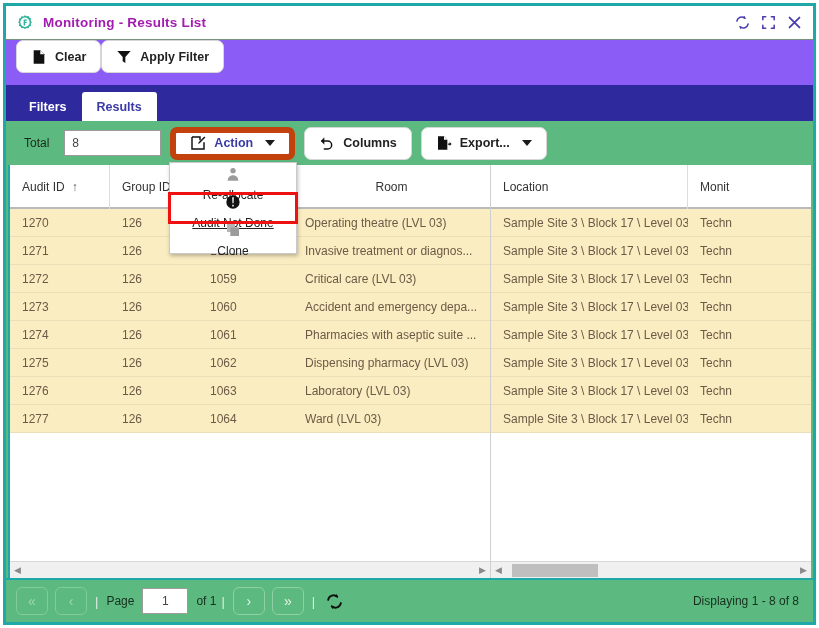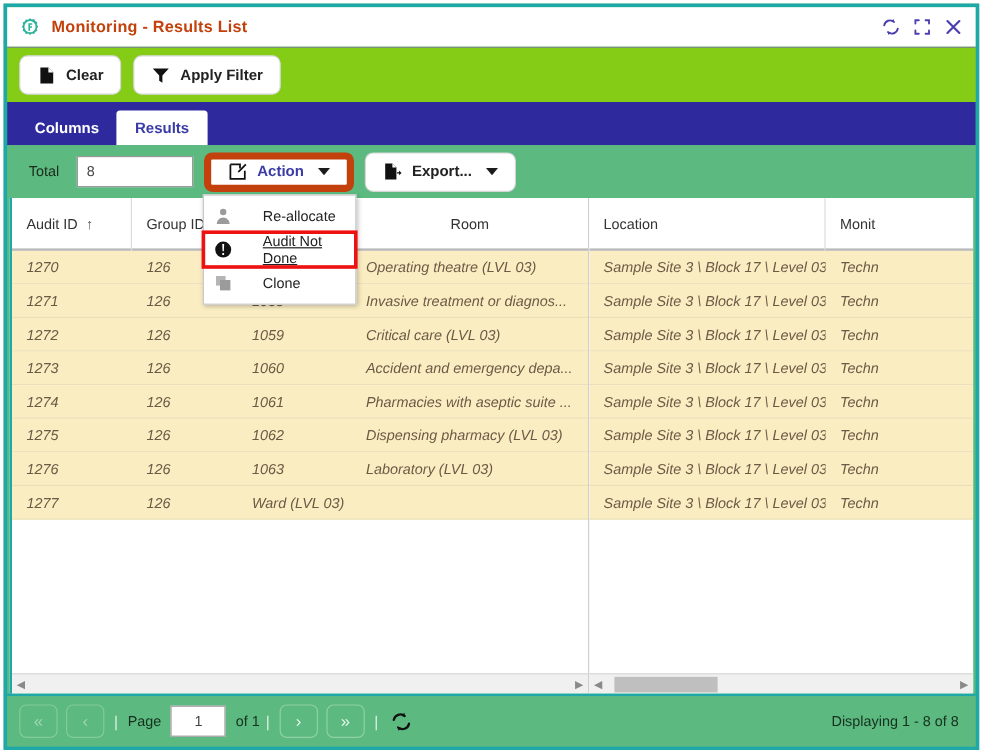--- a/index.html
+++ b/index.html
@@ -17,30 +17,30 @@
     display: flex; flex-direction: column;
   }
   
   .titlebar {
     height: 33px; background: #ffffff;
     display: flex; align-items: center;
     padding: 0 8px 0 10px; flex: none;
   }
   .title-icon { width: 18px; height: 18px; flex: none; margin-right: 9px; }
   .title-text {
-    font-size: 13.5px; font-weight: bold; color: #c2410c;
+    font-size: 13.5px; font-weight: bold; color: #a21caf;
     letter-spacing: .2px;
   }
   .title-spacer { flex: 1; }
   .win-btns { display: flex; align-items: center; gap: 9px; margin-right: 2px; }
   .win-btn { width: 17px; height: 17px; cursor: pointer; display: block; }
   
   .greenbar {
-    height: 46px; background: #84cc16; flex: none;
-    display: flex; align-items: center; gap: 10px;
+    height: 46px; background: #8b5cf6; flex: none;
+    display: flex; align-items: flex-start; 
     padding: 0 10px; border-top: 1px solid #7a8f7f;
   }
   .btn {
     height: 33px; background: #ffffff; border: 1px solid #d6d6d6;
     border-radius: 7px; display: flex; align-items: center; gap: 8px;
     padding: 0 14px; cursor: pointer;
     font-size: 12.5px; font-weight: bold; color: #3b3ba8;
   }
   .btn.dark-label { color: #222; }
   .btn-icon { width: 16px; height: 16px; flex: none; }
@@ -76,22 +76,22 @@
     margin-left: 4px;
   }
   
   .menu {
     position: absolute; left: 163px; top: 41px; width: 128px;
     background: #ffffff; border: 1px solid #c9c9c9;
     box-shadow: 1px 2px 4px rgba(0,0,0,.26); z-index: 50;
     padding: 3px 0;
   }
   .menu-item {
-    height: 28px; display: flex; align-items: center; gap: 25px;
-    padding: 0 8px; font-size: 12px; color: #222; cursor: pointer;
+    height: 28px; display: flex; align-items: center; gap: 6px;
+    padding: 0 8px; font-size: 12px; color: #222; cursor: pointer; flex-direction: column;
   }
   .menu-item.highlight { outline: 3px solid #ee1111; outline-offset: -1px; text-decoration: underline; }
   .menu-icon { width: 16px; height: 16px; flex: none; }
   
   .grid-wrap {
     flex: 1; background: #ffffff; margin: 0 2px;
     display: flex; flex-direction: column; overflow: hidden;
     border-left: 2px solid #1fa8a8;
   }
   .grid-scroll { flex: 1; display: flex; overflow: hidden; }
@@ -103,21 +103,21 @@
     background: #ffffff; border-bottom: 2px solid #b9b9b9; flex: none;
   }
   .hcell {
     font-size: 12px; color: #333; height: 44px;
     display: flex; align-items: center; padding: 0 12px;
     border-right: 1px solid #dcdcdc; flex: none;
   }
   .hcell.center { justify-content: center; }
   .hcell.last { border-right: none; }
   .sort-arrow { margin-left: 7px; font-size: 12px; color: #555; }
-  .body-rows { flex: 1; overflow: hidden; font-style: italic; }
+  .body-rows { flex: 1; overflow: hidden; }
   .row {
     height: 28px; display: flex; align-items: center;
     background: #fbedc2; border-bottom: 1px solid #eadfb8;
   }
   .cell {
     font-size: 12px; color: #6b5a45; height: 28px;
     display: flex; align-items: center; padding: 0 12px;
     flex: none; overflow: hidden; white-space: nowrap;
   }
   
@@ -203,40 +203,47 @@
     <div class="btn dark-label">
       <svg class="btn-icon" viewBox="0 0 24 24">
         <path fill="#111" d="M2 3h20l-8 9v9l-4-2.5V12z"></path>
       </svg>
       <span>Apply Filter</span>
     </div>
   </div>
 
   <div class="tabbar">
     <div class="tab">
-      <span>Columns</span>
+      <span>Filters</span>
     </div>
     <div class="tab active">
       <span>Results</span>
     </div>
   </div>
 
   <div class="toolbar">
     <span class="total-label">Total</span>
     <input class="total-input" value="8" style="">
 
     <div class="btn active-outline">
       <svg class="btn-icon" viewBox="0 0 24 24">
         <path fill="none" stroke="#111" stroke-width="2.2" d="M3 3h12v5M3 3v18h18V11"></path>
         <path fill="#111" d="M21.5 2.2l1.6 1.6-8.6 8.6-2.4.8.8-2.4z"></path>
       </svg>
       <span>Action</span>
       <span class="caret"></span>
     </div>
 
+    <div class="btn dark-label">
+      <svg class="btn-icon" viewBox="0 0 24 24">
+        <path fill="none" stroke="#111" stroke-width="2.2" stroke-linecap="round" d="M4 9h9a6 6 0 0 1 0 12h-5"></path>
+        <path fill="#111" d="M8 3.5L3 9l5 5.5z"></path>
+      </svg>
+      <span>Columns</span>
+    </div>
 
     <div class="btn dark-label">
       <svg class="btn-icon" viewBox="0 0 24 24">
         <path fill="#111" d="M3 2h9l5 5v15H3z"></path>
         <path fill="#ffffff" d="M12 2l5 5h-5z"></path>
         <path fill="#111" d="M18 13h3v-2.5l3.5 3.5-3.5 3.5V15h-3z" transform="scale(.85) translate(3,2)"></path>
       </svg>
       <span>Export...</span>
       <span class="caret"></span>
     </div>
@@ -324,20 +331,21 @@
             </div>
             <div class="row">
               <div class="cell c-audit">1276</div>
               <div class="cell c-group">126</div>
               <div class="cell c-extra">1063</div>
               <div class="cell c-room">Laboratory (LVL 03)</div>
             </div>
             <div class="row">
               <div class="cell c-audit">1277</div>
               <div class="cell c-group">126</div>
+              <div class="cell c-extra">1064</div>
               <div class="cell c-room">Ward (LVL 03)</div>
             </div>
           </div>
       </div>
 
       <div class="pane-right">
         <div class="hdr-row">
           <div class="hcell c-loc">
             <span>Location</span>
           </div>

